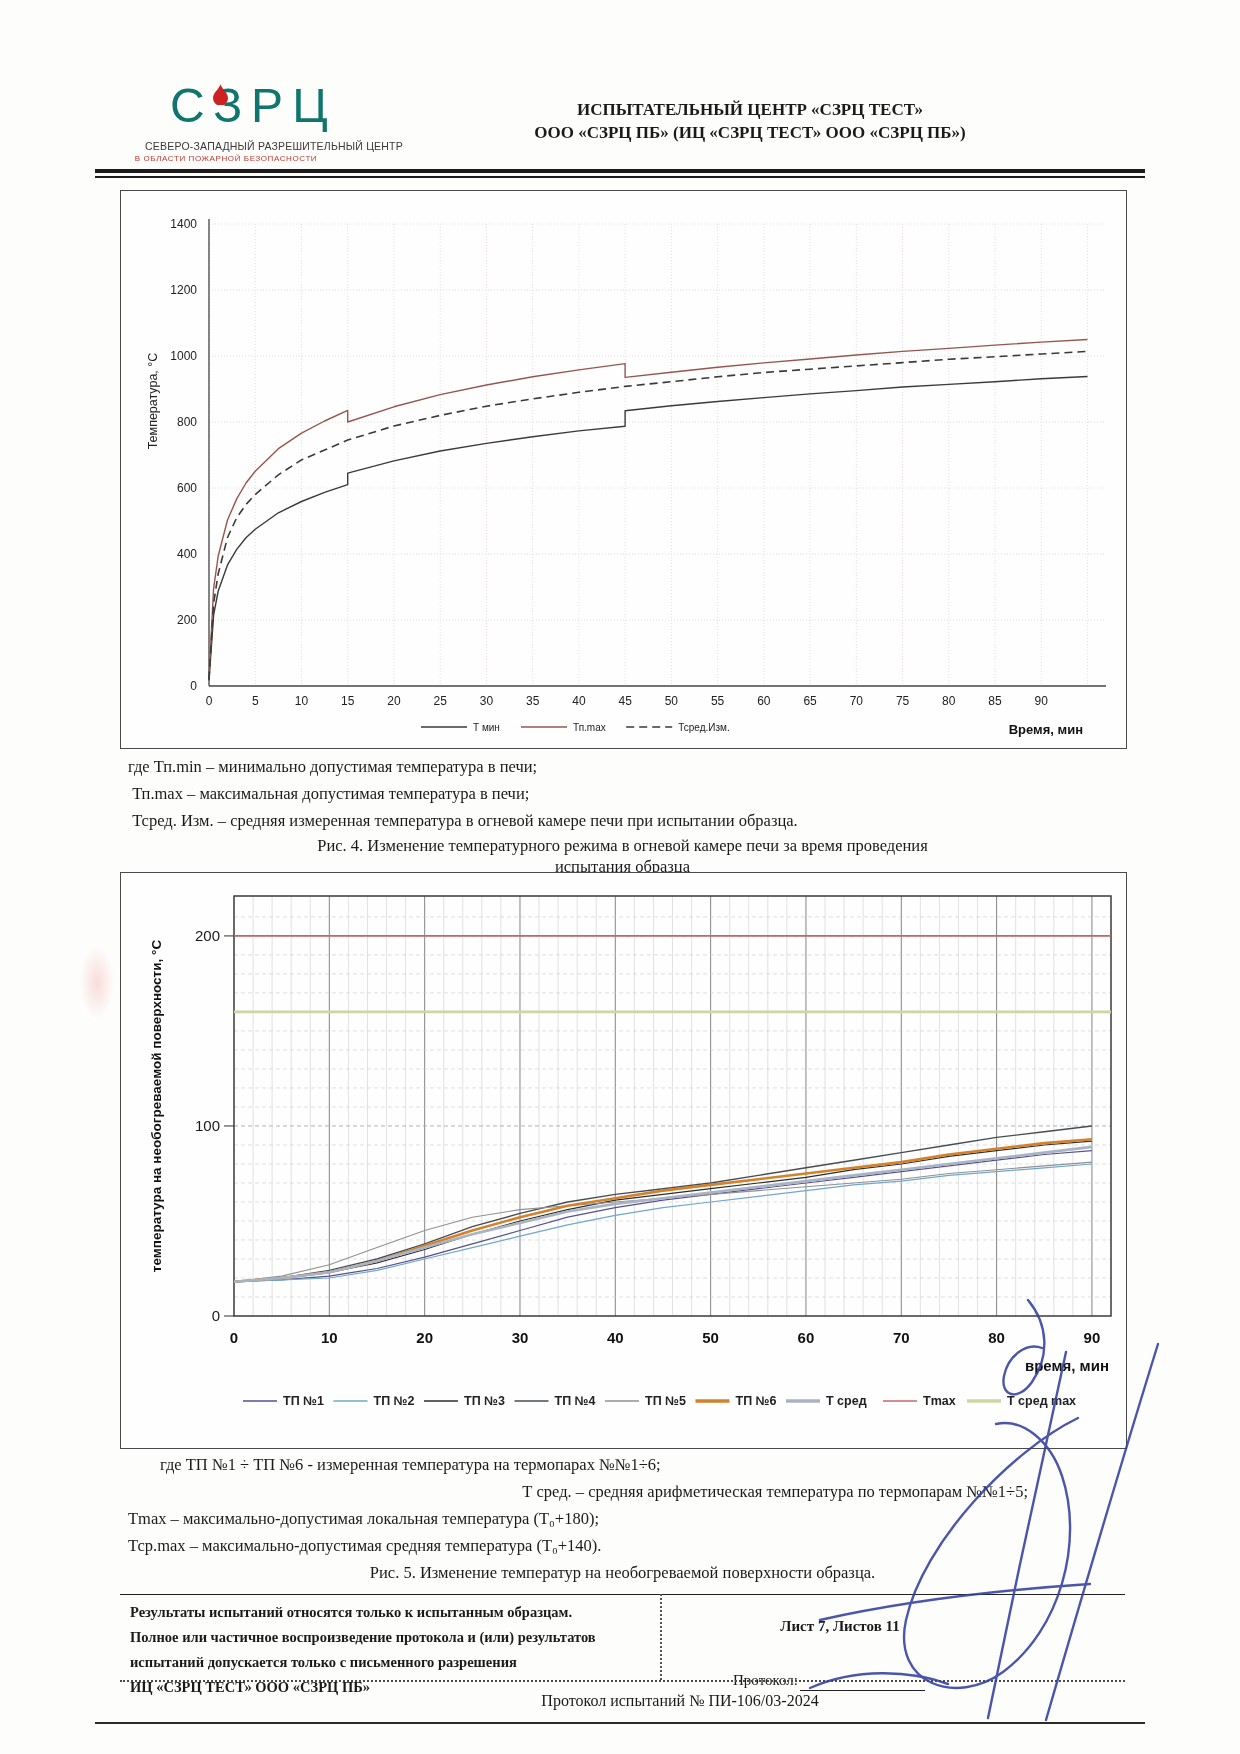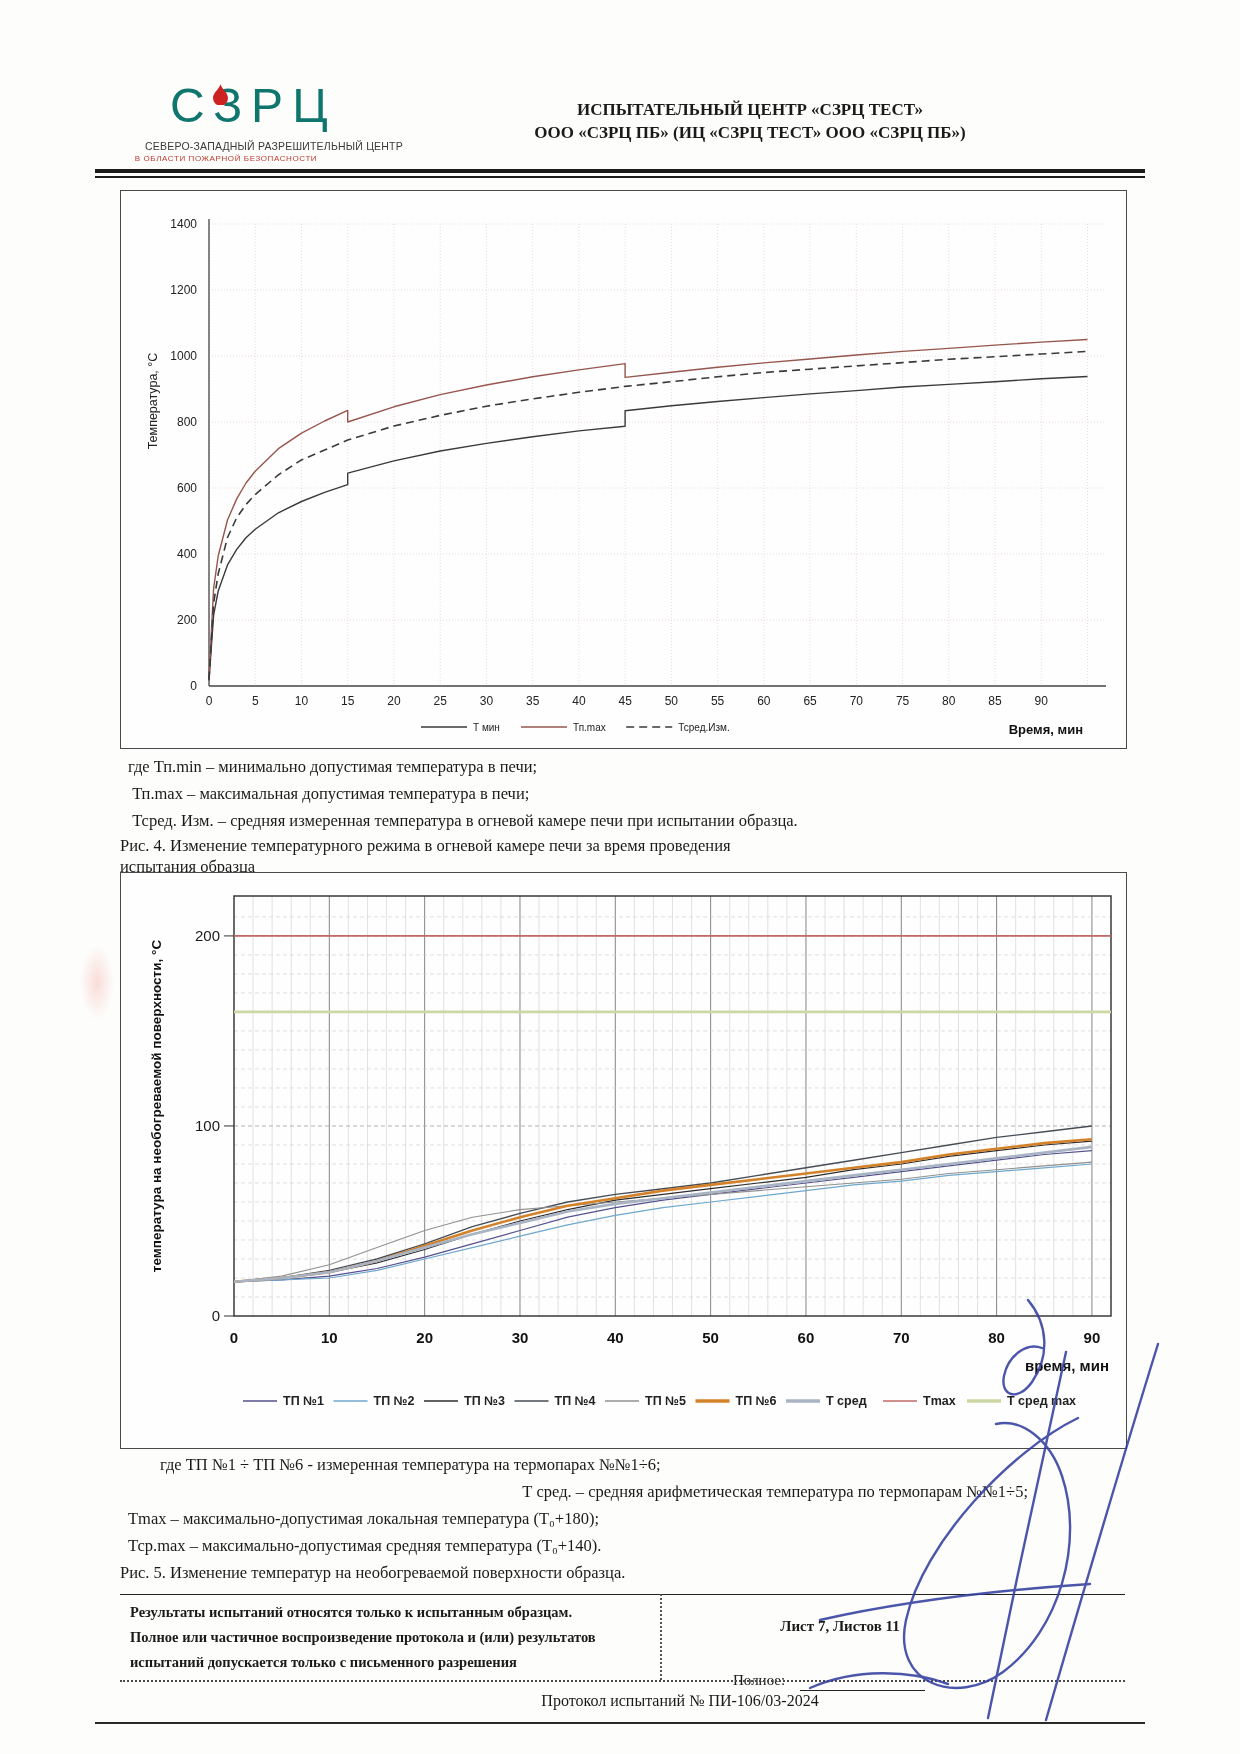--- a/index.html
+++ b/index.html
@@ -15,21 +15,21 @@
   #logo-sub2{left:96px;top:154px;width:260px;text-align:center;font-family:Liberation Sans, sans-serif;
       font-size:8px;color:#c03a2e;letter-spacing:.6px;}
   #head-title{left:400px;top:98px;width:700px;text-align:center;font-weight:700;font-size:17px;line-height:23px;}
   .rule{left:95px;width:1050px;background:#1c1c1c;}
   
   .figbox{border:1.4px solid #4a4a4a;background:#fefefe;}
   #figbox1{left:120px;top:190px;width:1005px;height:557px;}
   #figbox2{left:120px;top:872px;width:1005px;height:575px;}
   
   .note{left:128px;width:900px;font-size:16.5px;white-space:pre;}
-  .caption{left:120px;width:1005px;font-size:16.5px;}
+  .caption{left:120px;width:1005px;text-align:center;font-size:16.5px;}
   
   #footer-top{left:120px;top:1594px;width:1005px;height:0;border-top:1.6px solid #222;}
   #footer-left{left:130px;top:1600px;width:520px;text-align:left;font-weight:700;font-size:14.5px;line-height:25px;}
   #footer-divider{left:660px;top:1594px;height:86px;border-left:2px dotted #555;}
   #sheet-info{left:730px;top:1618px;width:220px;text-align:center;font-weight:700;font-size:15px;}
   #signature-label{left:733px;top:1672px;font-size:15px;}
   #signature-line{left:800px;top:1690px;width:125px;border-bottom:1.4px solid #222;}
   #footer-dotted{left:120px;top:1680px;width:1005px;border-top:2px dotted #4a4a4a;}
   #protocol-line{left:220px;top:1692px;width:920px;text-align:center;font-size:16px;}
   #footer-bottom{left:95px;top:1722px;width:1050px;border-top:2.2px solid #2a2a2a;}
@@ -255,24 +255,25 @@
   <div class="abs note" style="top:1482px;text-align:right;">Т сред. – средняя арифметическая температура по термопарам №№1÷5;</div>
   <div class="abs note" style="top:1509px;">Tmax – максимально-допустимая локальная температура (Т₀+180);</div>
   <div class="abs note" style="top:1536px;">Тср.max – максимально-допустимая средняя температура (Т₀+140).</div>
   <div class="abs caption" style="top:1563px;">Рис. 5. Изменение температур на необогреваемой поверхности образца.</div>
 
   <div class="abs" id="footer-top"></div>
   <div class="abs" id="footer-left">
     <div>Результаты испытаний относятся только к испытанным образцам.</div>
     <div>Полное или частичное воспроизведение протокола и (или) результатов</div>
     <div>испытаний допускается только с письменного разрешения</div>
+    <div>ИЦ «СЗРЦ ТЕСТ» ООО «СЗРЦ ПБ»</div>
   </div>
   <div class="abs" id="footer-divider"></div>
   <div class="abs" id="sheet-info">Лист 7, Листов 11</div>
-  <div class="abs" id="signature-label">Полное:</div>
+  <div class="abs" id="signature-label">Протокол:</div>
   <div class="abs" id="signature-line"></div>
   <div class="abs" id="footer-dotted"></div>
   <div class="abs" id="protocol-line">Протокол испытаний № ПИ-106/03-2024</div>
   <div class="abs" id="footer-bottom"></div>
 
   <svg class="abs" style="left:760px;top:1290px;" width="450" height="450" viewBox="0 0 450 450">
     <g fill="none" stroke="#333f9f" stroke-width="2.4" stroke-linecap="round" opacity="0.88">
       <path d="M268 10 C288 34 290 66 272 92 C258 112 240 106 244 86 C248 66 266 52 282 58"></path>
       <path d="M318 128 C252 160 163 252 146 330 C132 394 196 416 243 382 C300 340 324 252 302 186 C290 150 262 128 236 134"></path>
       <path d="M398 54 C362 170 322 306 286 430"></path>

